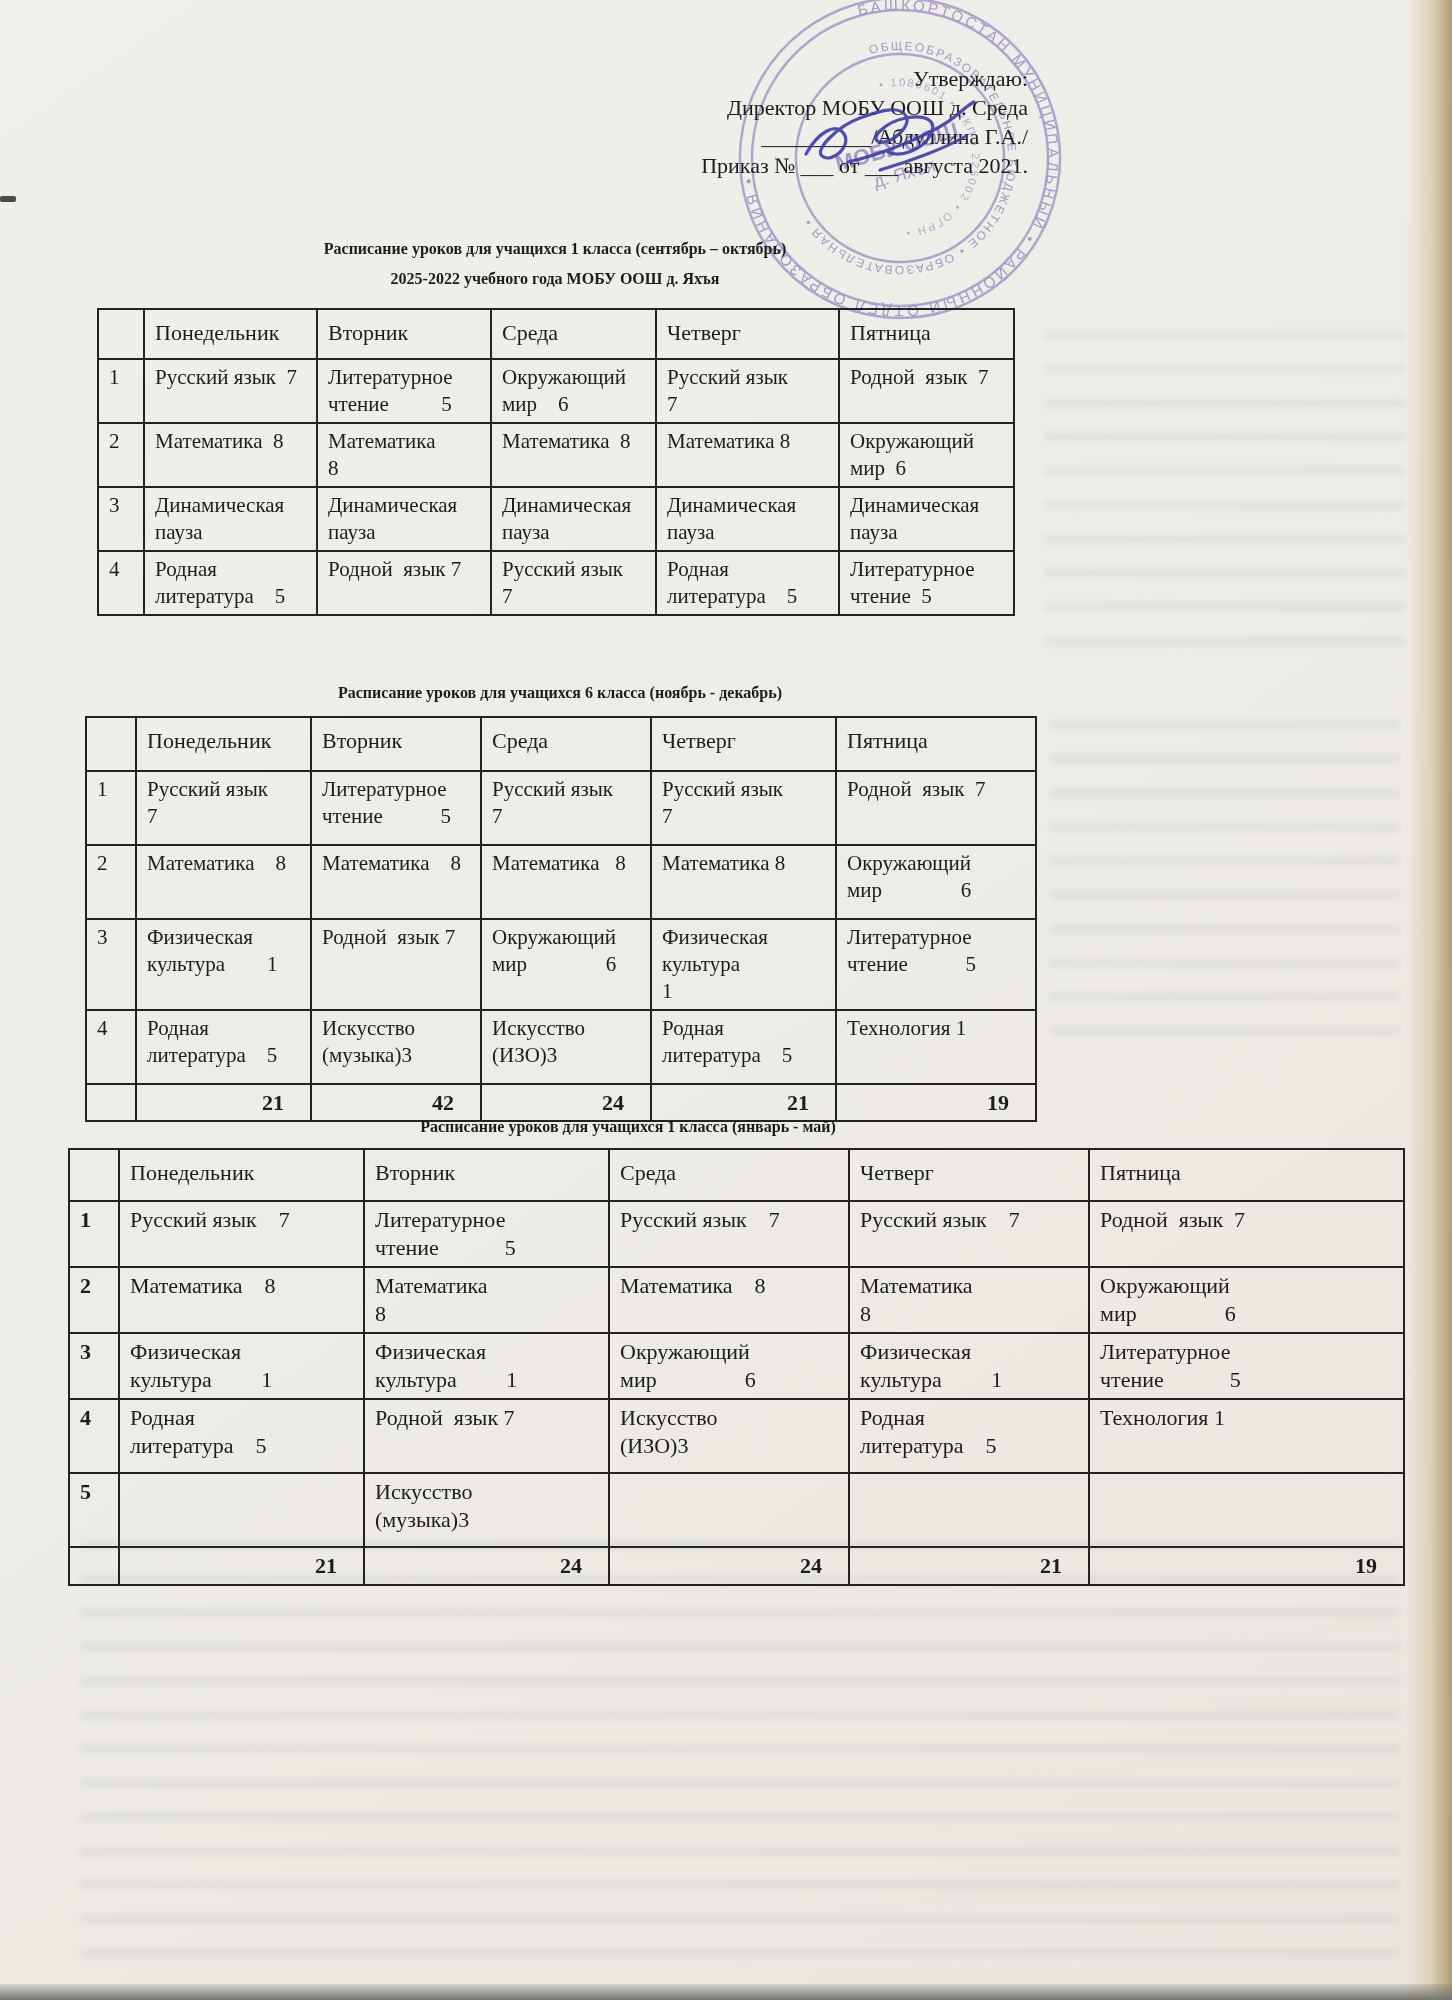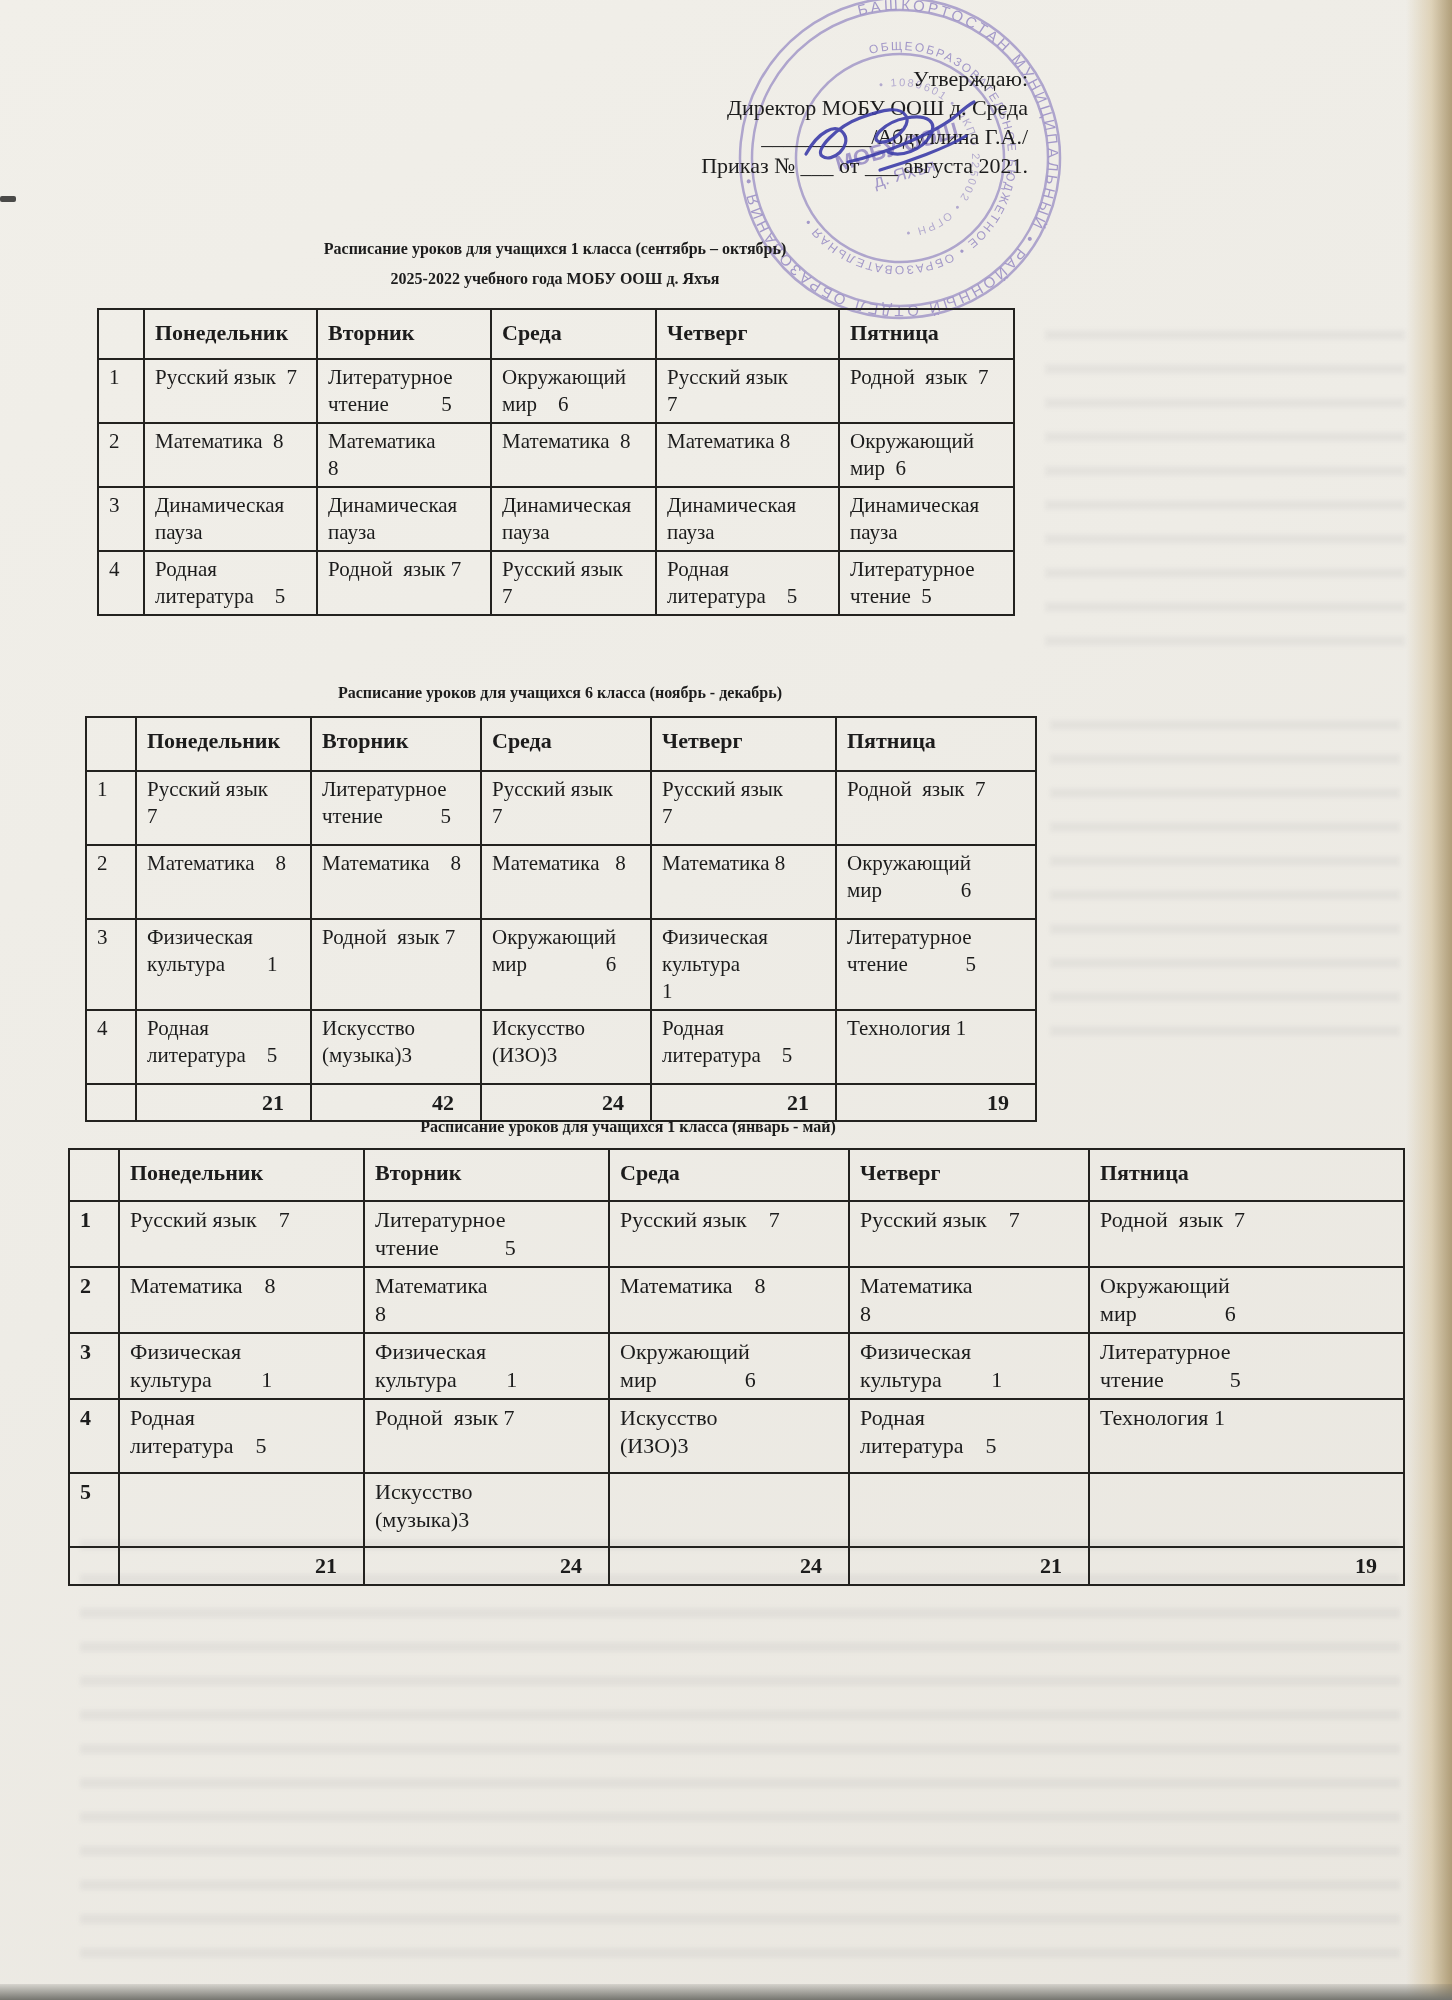--- a/index.html
+++ b/index.html
@@ -28,21 +28,21 @@
     transform:rotate(-16deg);opacity:.72;pointer-events:none;}
   
   .signature{position:absolute;left:788px;top:92px;width:220px;height:105px;pointer-events:none;}
 
   
   .sched{position:absolute;}
   .sched-title{text-align:center;font-weight:bold;font-size:16px;line-height:30px;}
   .sched table{border-collapse:collapse;table-layout:fixed;background:transparent;}
   .sched th,.sched td{border:2px solid #23221f;vertical-align:top;text-align:left;
     white-space:pre-wrap;padding:4px 4px 4px 10px;font-size:21px;line-height:27px;overflow:hidden;}
-  .sched th{font-weight:bold;font-size:22px;padding-top:9px;}
+  .sched th{font-weight:normal;font-size:22px;padding-top:9px;}
   .row-num{font-size:21px;}
   td.total{font-weight:bold;text-align:right;padding-right:26px;font-size:22px;}
 
   #sched-0{left:57px;top:234px;width:996px;}
   #sched-0 .sched-title{width:996px;}
   #sched-0 table{margin:14px 0 0 40px;width:916px;}
   #sched-0 thead tr{height:50px;}
   #sched-0 tbody tr{height:57px;}
   #sched-0 tr.totals{height:36px;}
 

